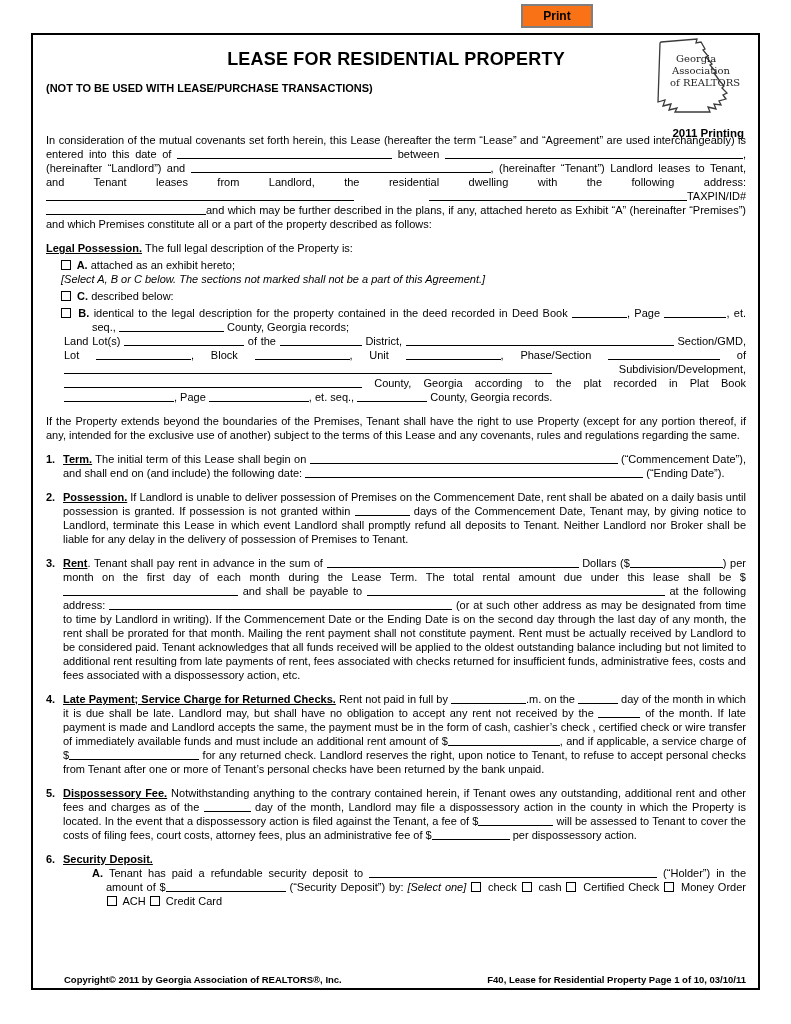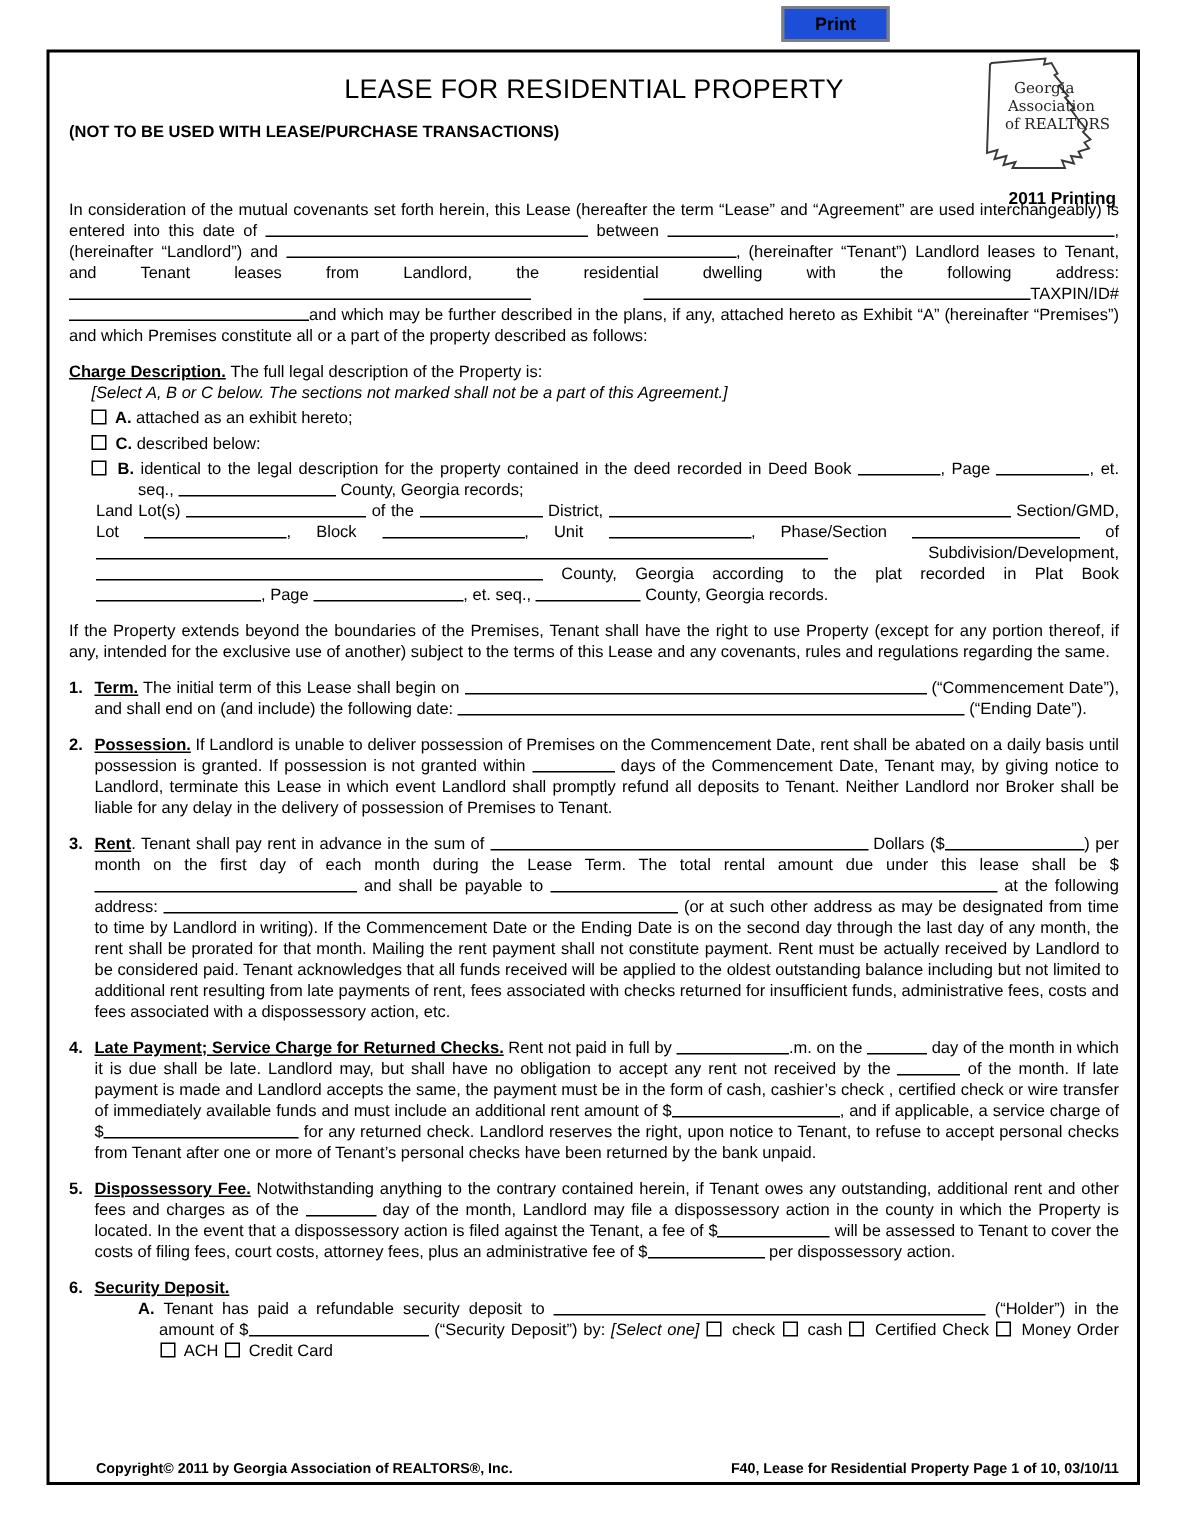--- a/index.html
+++ b/index.html
@@ -1,23 +1,23 @@
 <!DOCTYPE html>
 <html><head>
 <meta charset="utf-8">
 <style>
   html,body{margin:0;padding:0;background:#ffffff;}
   body{width:791px;height:1024px;position:relative;font-family:"Liberation Sans",sans-serif;color:#000;}
-  .print-btn{position:absolute;left:521px;top:4px;width:72px;height:24px;background:#1d4ed8;
+  .print-btn{position:absolute;left:521px;top:4px;width:72px;height:24px;background:#f97316;
     border:2px solid #7f7f7f;font-weight:bold;font-size:12px;font-family:"Liberation Sans",sans-serif;
     display:flex;align-items:center;justify-content:center;cursor:pointer;box-sizing:border-box;}
   .page{position:absolute;left:31px;top:33px;width:729px;height:957px;border:2px solid #000;
     box-sizing:border-box;padding:0 12px 0 13px;overflow:hidden;background:#fff;}
   .hdr{position:relative;height:98px;}
-  .title{ text-align:center;font-weight:normal;font-size:18px;letter-spacing:.2px;padding-top:14px;}
+  .title{ text-align:center;font-weight:bold;font-size:18px;letter-spacing:.2px;padding-top:14px;}
   .subtitle{text-align:left;font-weight:bold;font-size:11px;margin-top:12px;}
   .logo{position:absolute;right:2px;top:3px;width:110px;text-align:center;}
   .printing{position:absolute;right:2px;top:92px;font-weight:bold;font-size:11.5px;}
   p,.par{font-size:11px;line-height:14px;margin:0;text-align:justify;}
   .mt{margin-top:10px;}
   .mt-sm{margin-top:3px;}
   .b{font-weight:bold;}
   .bu{font-weight:bold;text-decoration:underline;}
   .i{font-style:italic;}
   .bl{display:inline-block;border-bottom:1px solid #000;height:10px;vertical-align:-1px;}
@@ -49,23 +49,23 @@
         <text x="33" y="36">Association</text>
         <text x="31" y="48">of REALTORS®</text>
       </svg>
     </div>
     <div class="printing">2011 Printing</div>
   </div>
 
   <p class="par">In consideration of the mutual covenants set forth herein, this Lease (hereafter the term “Lease” and “Agreement” are used interchangeably) is entered into this date of <span class="bl" style="width: 215px;"></span> between <span class="bl" style="width: 298px;"></span>, (hereinafter “Landlord”) and <span class="bl" style="width: 300px;"></span>, (hereinafter “Tenant”) Landlord leases to Tenant, and Tenant leases from Landlord, the residential dwelling with the following address: <span class="bl" style="width: 308px;"></span> <span class="bl" style="width: 258px;"></span>TAXPIN/ID# <span class="bl" style="width: 160px;"></span>and which may be further described in the plans, if any, attached hereto as Exhibit “A” (hereinafter “Premises”) and which Premises constitute all or a part of the property described as follows:</p>
 
   <div class="mt">
-    <p class="par"><span class="bu">Charge Description.</span><span class="b"> </span>The full legal description of the Property is:</p>
+    <p class="par"><span class="bu">Legal Possession.</span><span class="b"> </span>The full legal description of the Property is:</p>
+    <p class="par opt mt-sm"><span class="cb"></span><span class="b"> A. </span>attached as an exhibit hereto;</p>
     <p class="par note"><span class="i">[Select A, B or C below. The sections not marked shall not be a part of this Agreement.]</span></p>
-    <p class="par opt mt-sm"><span class="cb"></span><span class="b"> A. </span>attached as an exhibit hereto;</p>
     <p class="par opt mt-sm"><span class="cb"></span><span class="b"> C. </span>described below:</p>
     <p class="par opt mt-sm"><span class="cb"></span><span class="b"> B. </span>identical to the legal description for the property contained in the deed recorded in Deed Book <span class="bl" style="width: 55px;"></span>, Page <span class="bl" style="width: 62px;"></span>, et. seq., <span class="bl" style="width: 105px;"></span> County, Georgia records;</p>
     <p class="par cdetail">Land Lot(s) <span class="bl" style="width: 120px;"></span> of the <span class="bl" style="width: 82px;"></span> District, <span class="bl" style="width: 268px;"></span> Section/GMD, Lot <span class="bl" style="width: 95px;"></span>, Block <span class="bl" style="width: 95px;"></span>, Unit <span class="bl" style="width: 95px;"></span>, Phase/Section <span class="bl" style="width: 112px;"></span> of <span class="bl" style="width: 488px;"></span> Subdivision/Development, <span class="bl" style="width: 298px;"></span> County, Georgia according to the plat recorded in Plat Book <span class="bl" style="width: 110px;"></span>, Page <span class="bl" style="width: 100px;"></span>, et. seq., <span class="bl" style="width: 70px;"></span> County, Georgia records.</p>
   </div>
 
   <p class="par mt">If the Property extends beyond the boundaries of the Premises, Tenant shall have the right to use Property (except for any portion thereof, if any, intended for the exclusive use of another) subject to the terms of this Lease and any covenants, rules and regulations regarding the same.</p>
 
   <div class="sec mt">
     <span class="num">1.</span>
     <p class="par"><span class="bu">Term.</span> The initial term of this Lease shall begin on <span class="bl" style="width: 308px;"></span> (“Commencement Date”), and shall end on (and include) the following date: <span class="bl" style="width: 338px;"></span> (“Ending Date”).</p>

